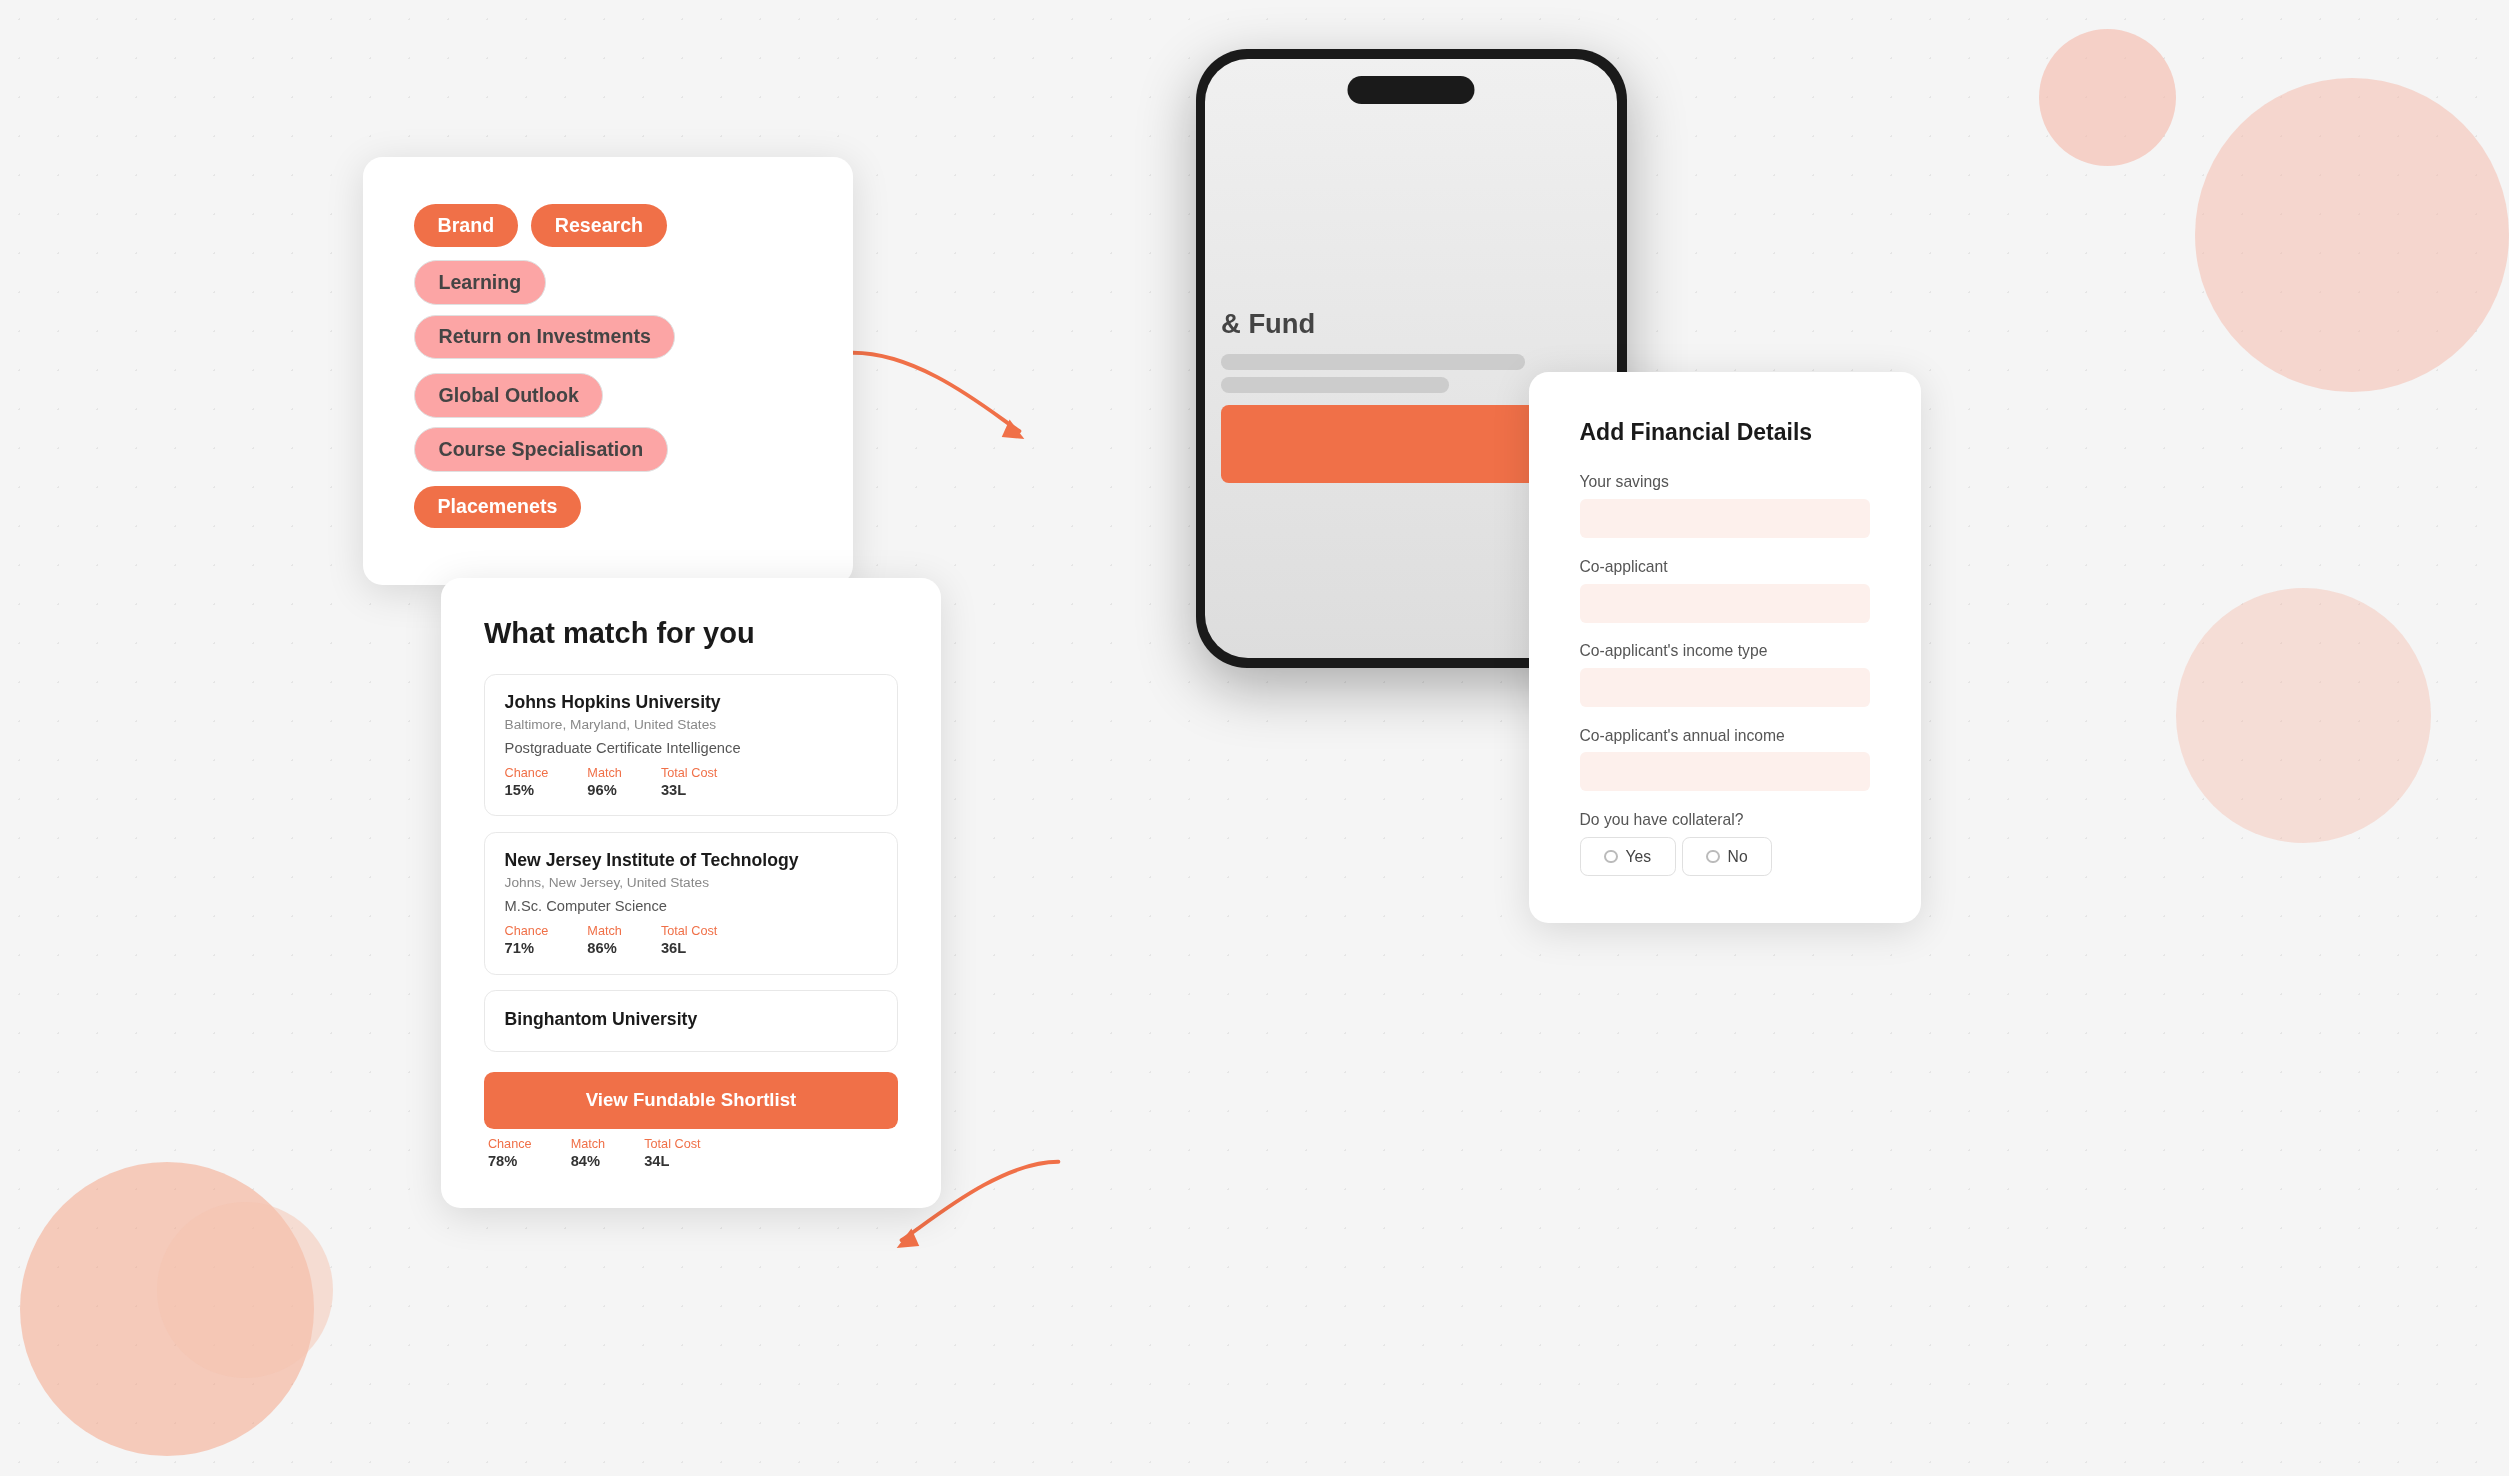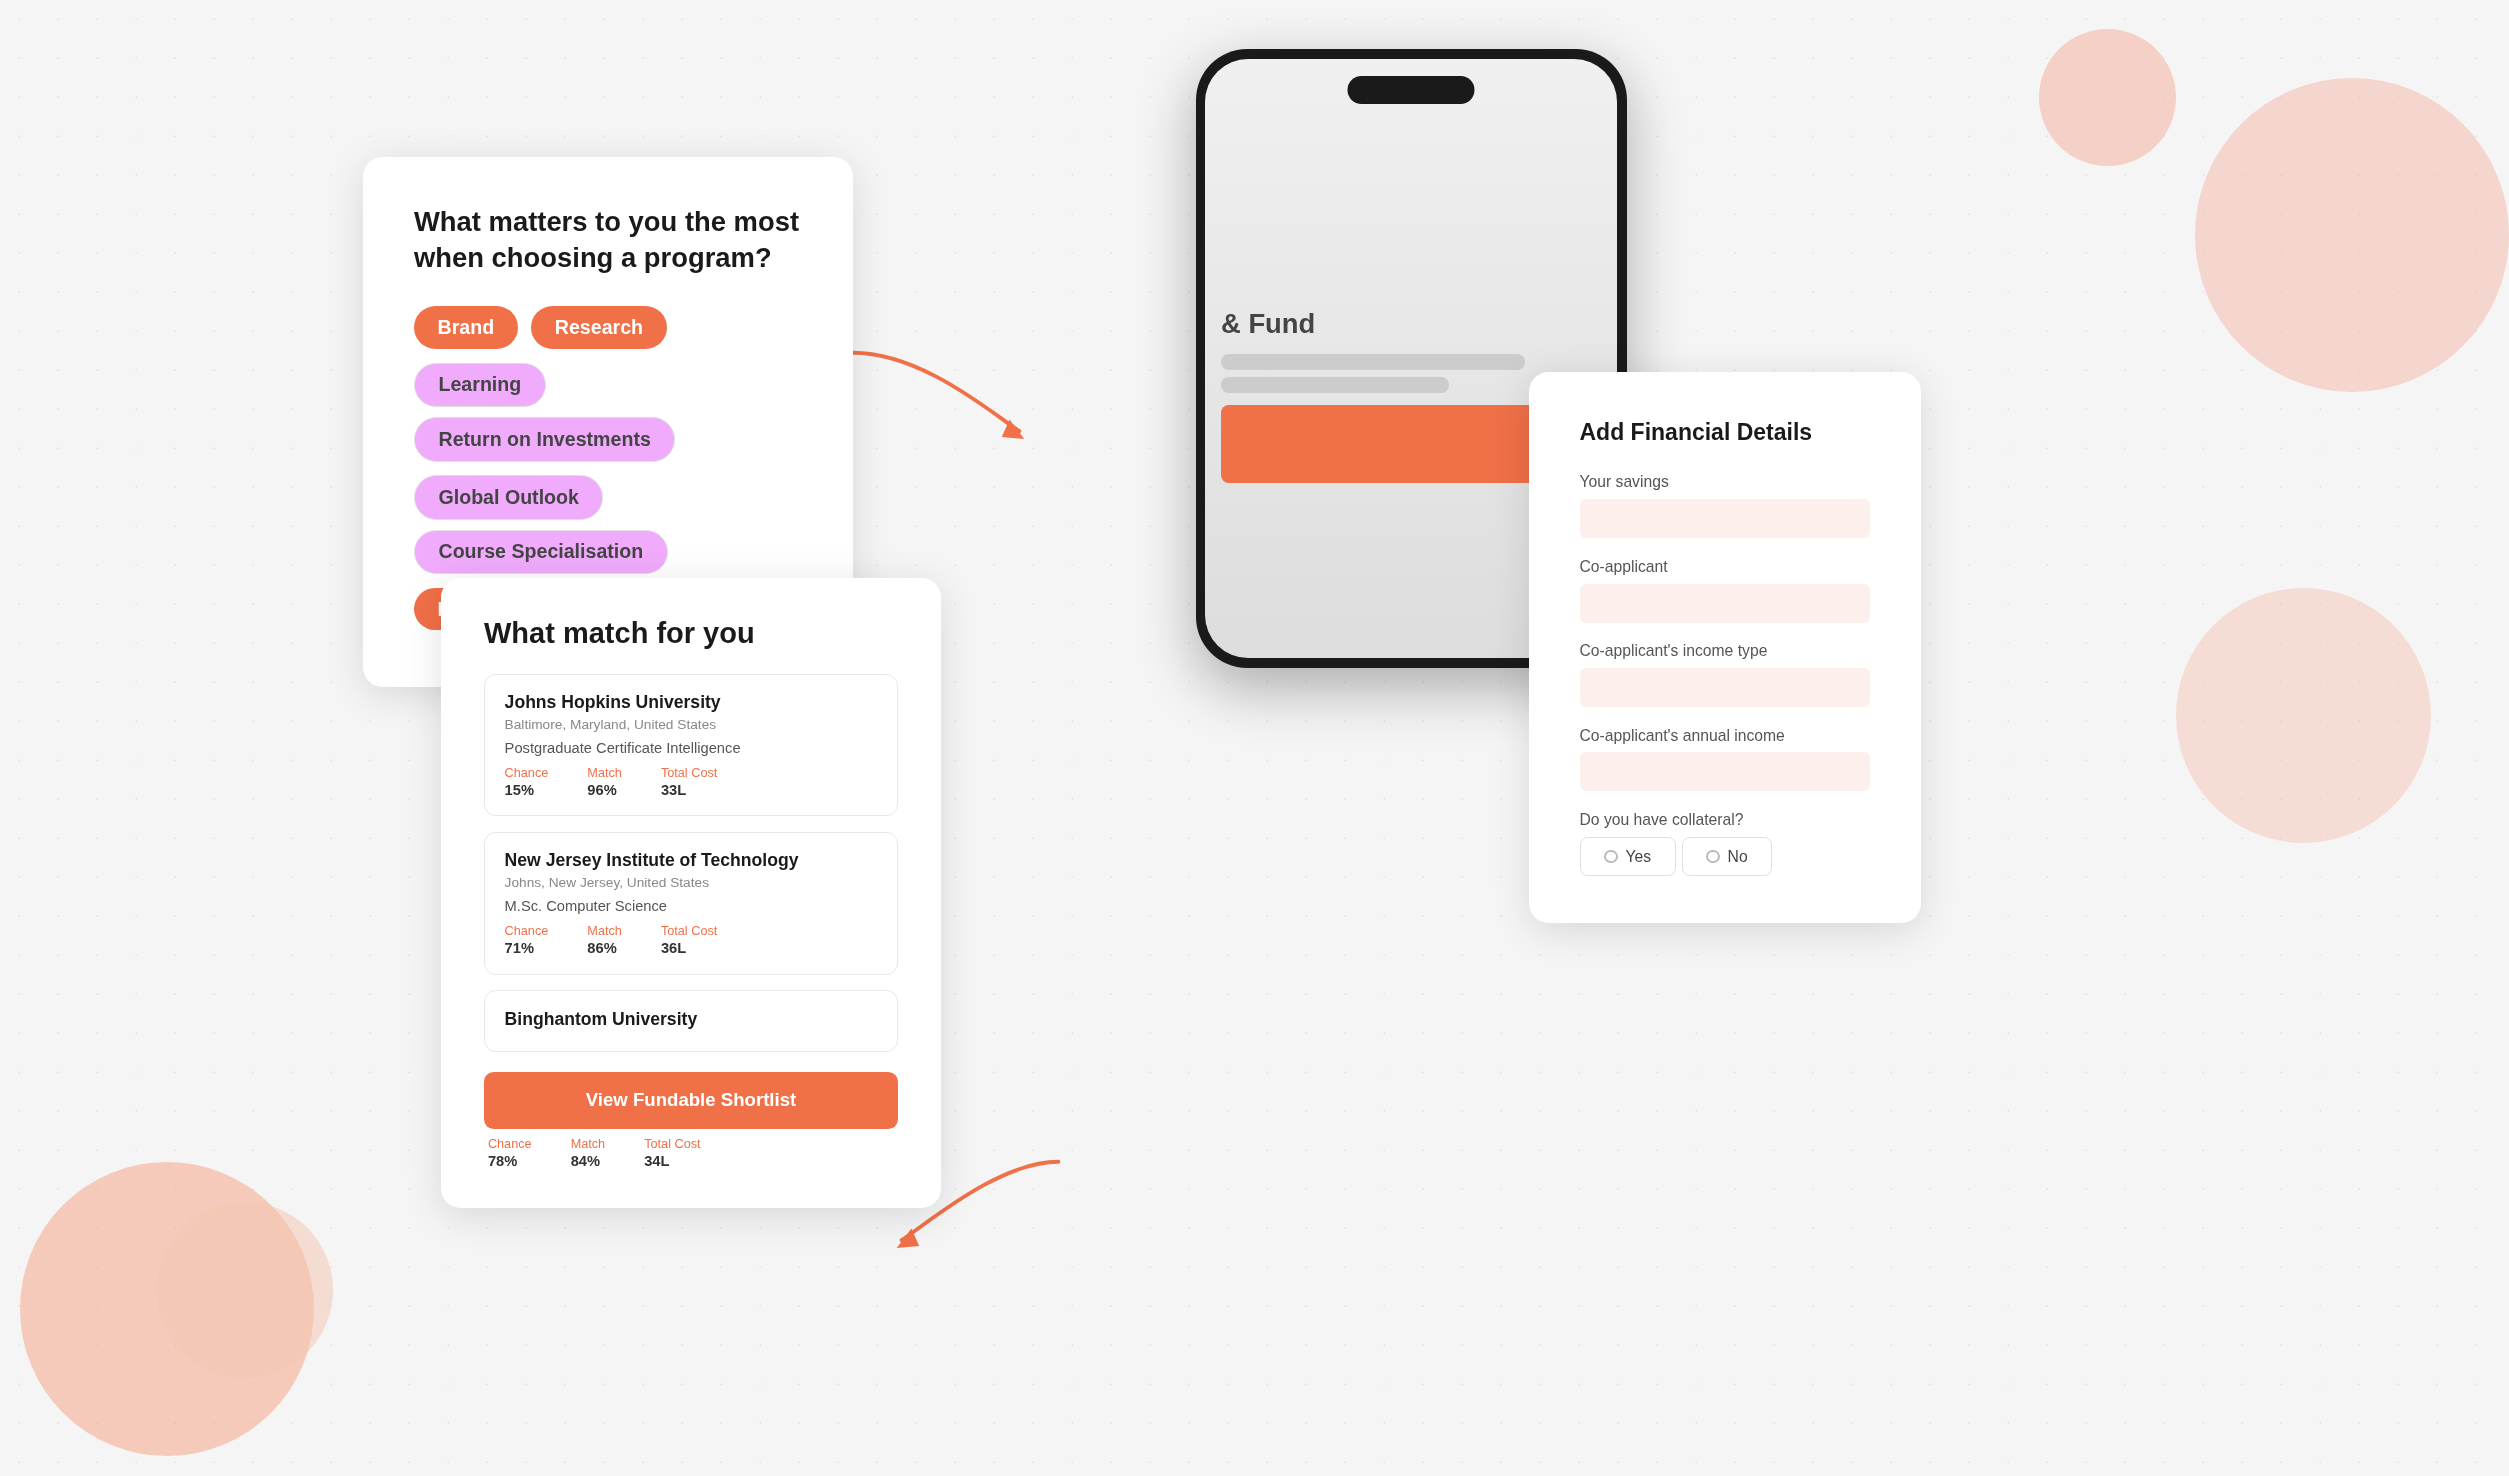--- a/index.html
+++ b/index.html
@@ -158,21 +158,21 @@
       border-radius: 29px;
       font-size: 19.6px;
       font-weight: 600;
       cursor: pointer;
     }
     .tag-active {
       background: #f07048;
       color: white;
     }
     .tag-inactive {
-      background: #f0abfc;
+      background: #fca5a5;
       color: #444;
       border: 1.5px solid #e0e0e0;
     }
 
     
     .card-match {
       position: absolute;
       background: white;
       border-radius: 19.6px;
       padding: 39px 43px;
@@ -327,21 +327,20 @@
     <path d="M 10 20 C 80 20, 150 80, 180 100" stroke="#f07048" stroke-width="4" fill="none" stroke-linecap="round"></path>
     <polygon points="170,88 185,108 162,106" fill="#f07048"></polygon>
   </svg>
 
   <svg class="arrow-svg" style="position:absolute; bottom:216px; left:882px; width:196px; height:118px; z-index:5;" viewBox="0 0 200 120" width="196" height="118">
     <path d="M 180 20 C 120 20, 50 80, 20 100" stroke="#f07048" stroke-width="4" fill="none" stroke-linecap="round"></path>
     <polygon points="30,88 15,108 38,106" fill="#f07048"></polygon>
   </svg>
 
   <div class="card-question">
-    <h2>What matters to you the most when choosing a program?</h2>
     <div class="tags-row">
       <span class="tag tag-active">Brand</span>
       <span class="tag tag-active">Research</span>
       <span class="tag tag-inactive">Learning</span>
     </div>
     <div class="tags-row">
       <span class="tag tag-inactive">Return on Investments</span>
       <span class="tag tag-inactive">Global  Outlook</span>
     </div>
     <div class="tags-row">

